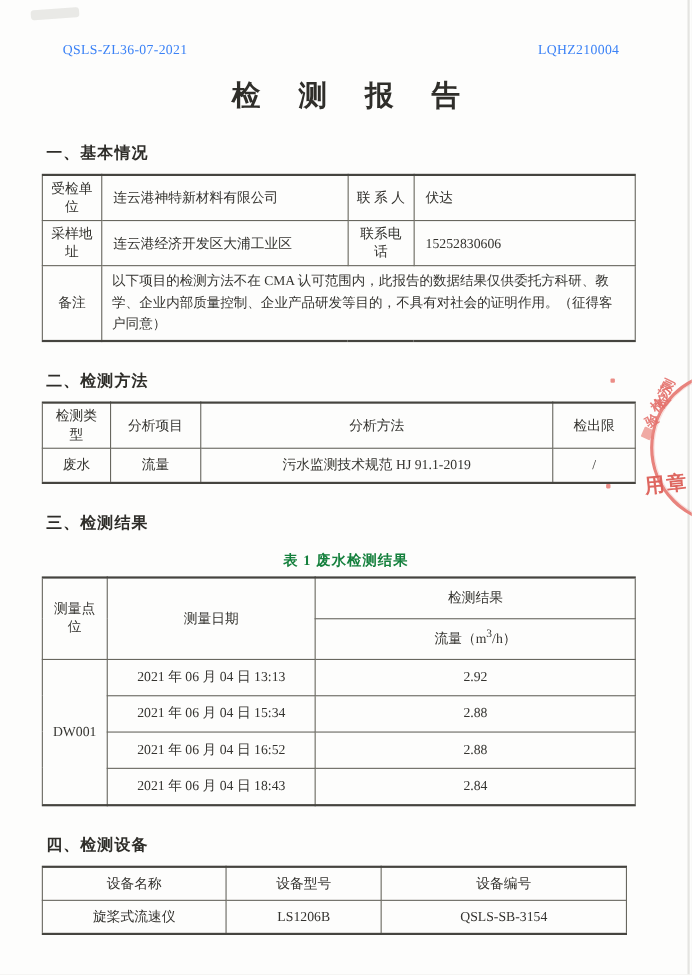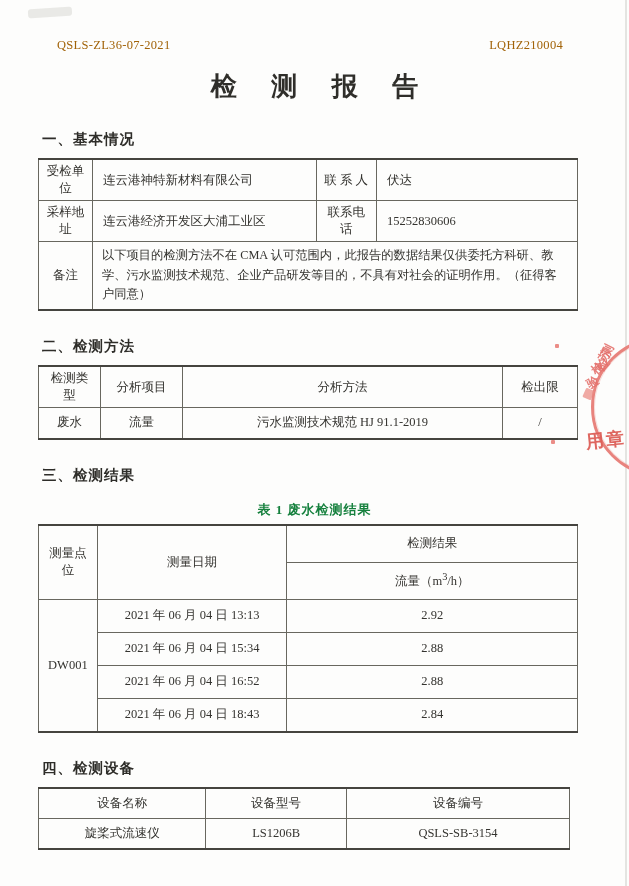--- a/index.html
+++ b/index.html
@@ -21,21 +21,21 @@
     background:#cfcfcb;opacity:.55;
   }
   .corner-smudge{
     position:absolute;left:28px;top:8px;width:44px;height:9px;
     background:#e3e3e0;transform:rotate(-4deg);border-radius:3px;opacity:.8;
   }
 
   .doc-header{
     display:flex;justify-content:space-between;
     padding:38px 66px 0 57px;
-    font-size:12.5px;letter-spacing:.3px;color:#a16207;gap:12px;
+    font-size:12.5px;letter-spacing:.3px;color:#3b82f6;gap:12px;
   }
   .doc-title{
     margin:16px 0 0 0;
     text-align:center;
     font-size:26px;font-weight:bold;color:#2f2e2a;
     letter-spacing:14px;text-indent:14px;
   }
   .sec-heading{
     margin:26px 0 0 42px;
     font-size:14.5px;font-weight:bold;color:#2e2d29;
@@ -118,21 +118,21 @@
       <td class="left">伏达</td>
     </tr>
     <tr>
       <td>采样地址</td>
       <td class="left">连云港经济开发区大浦工业区</td>
       <td>联系电话</td>
       <td class="left">15252830606</td>
     </tr>
     <tr>
       <td>备注</td>
-      <td class="remark-text" colspan="3">以下项目的检测方法不在 CMA 认可范围内，此报告的数据结果仅供委托方科研、教学、污水监测技术规范、企业产品研发等目的，不具有对社会的证明作用。（征得客户同意）</td>
+      <td class="remark-text" colspan="3">以下项目的检测方法不在 CMA 认可范围内，此报告的数据结果仅供委托方科研、教学、企业内部质量控制、企业产品研发等目的，不具有对社会的证明作用。（征得客户同意）</td>
     </tr>
   </tbody>
     </table>
 
   <div class="sec-heading">二、检测方法</div>
   <table id="tbl-method">
     <colgroup>
         <col style="width:11.5%">
         <col style="width:15.2%">
         <col style="width:59.4%">

